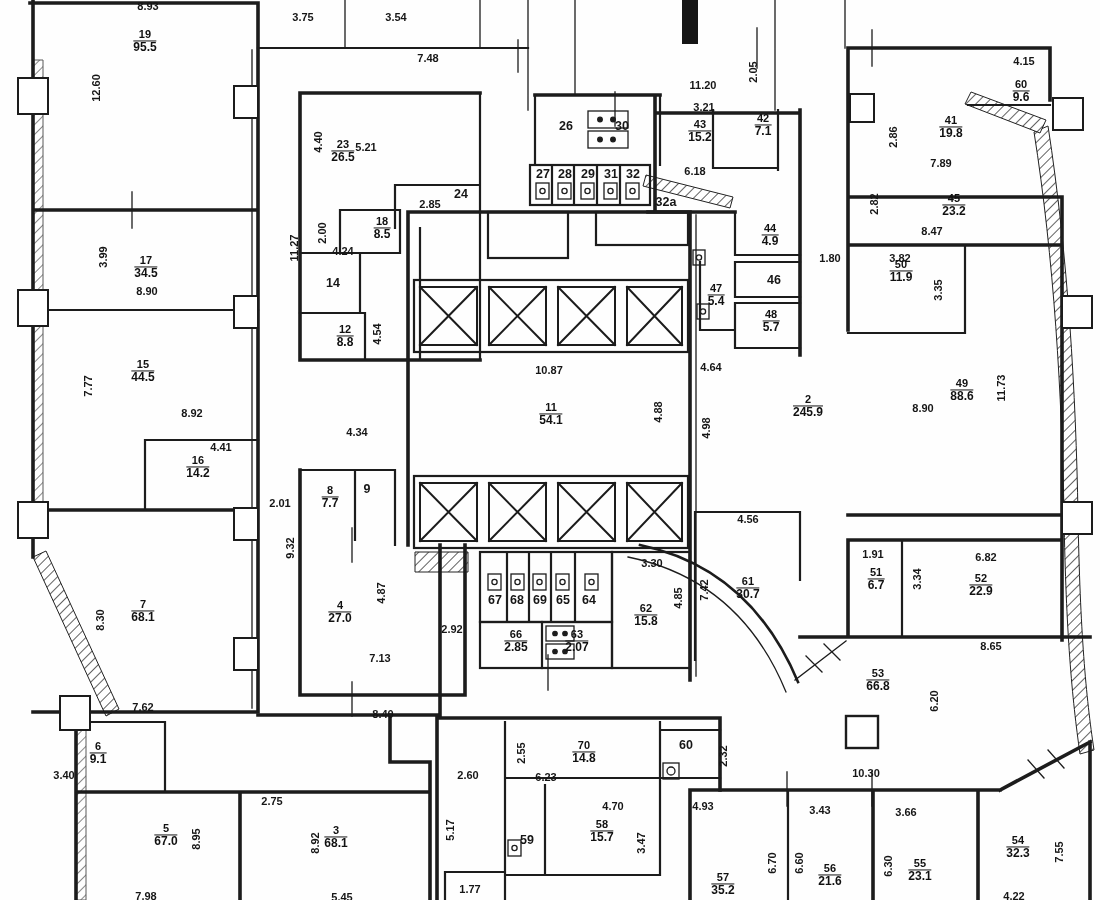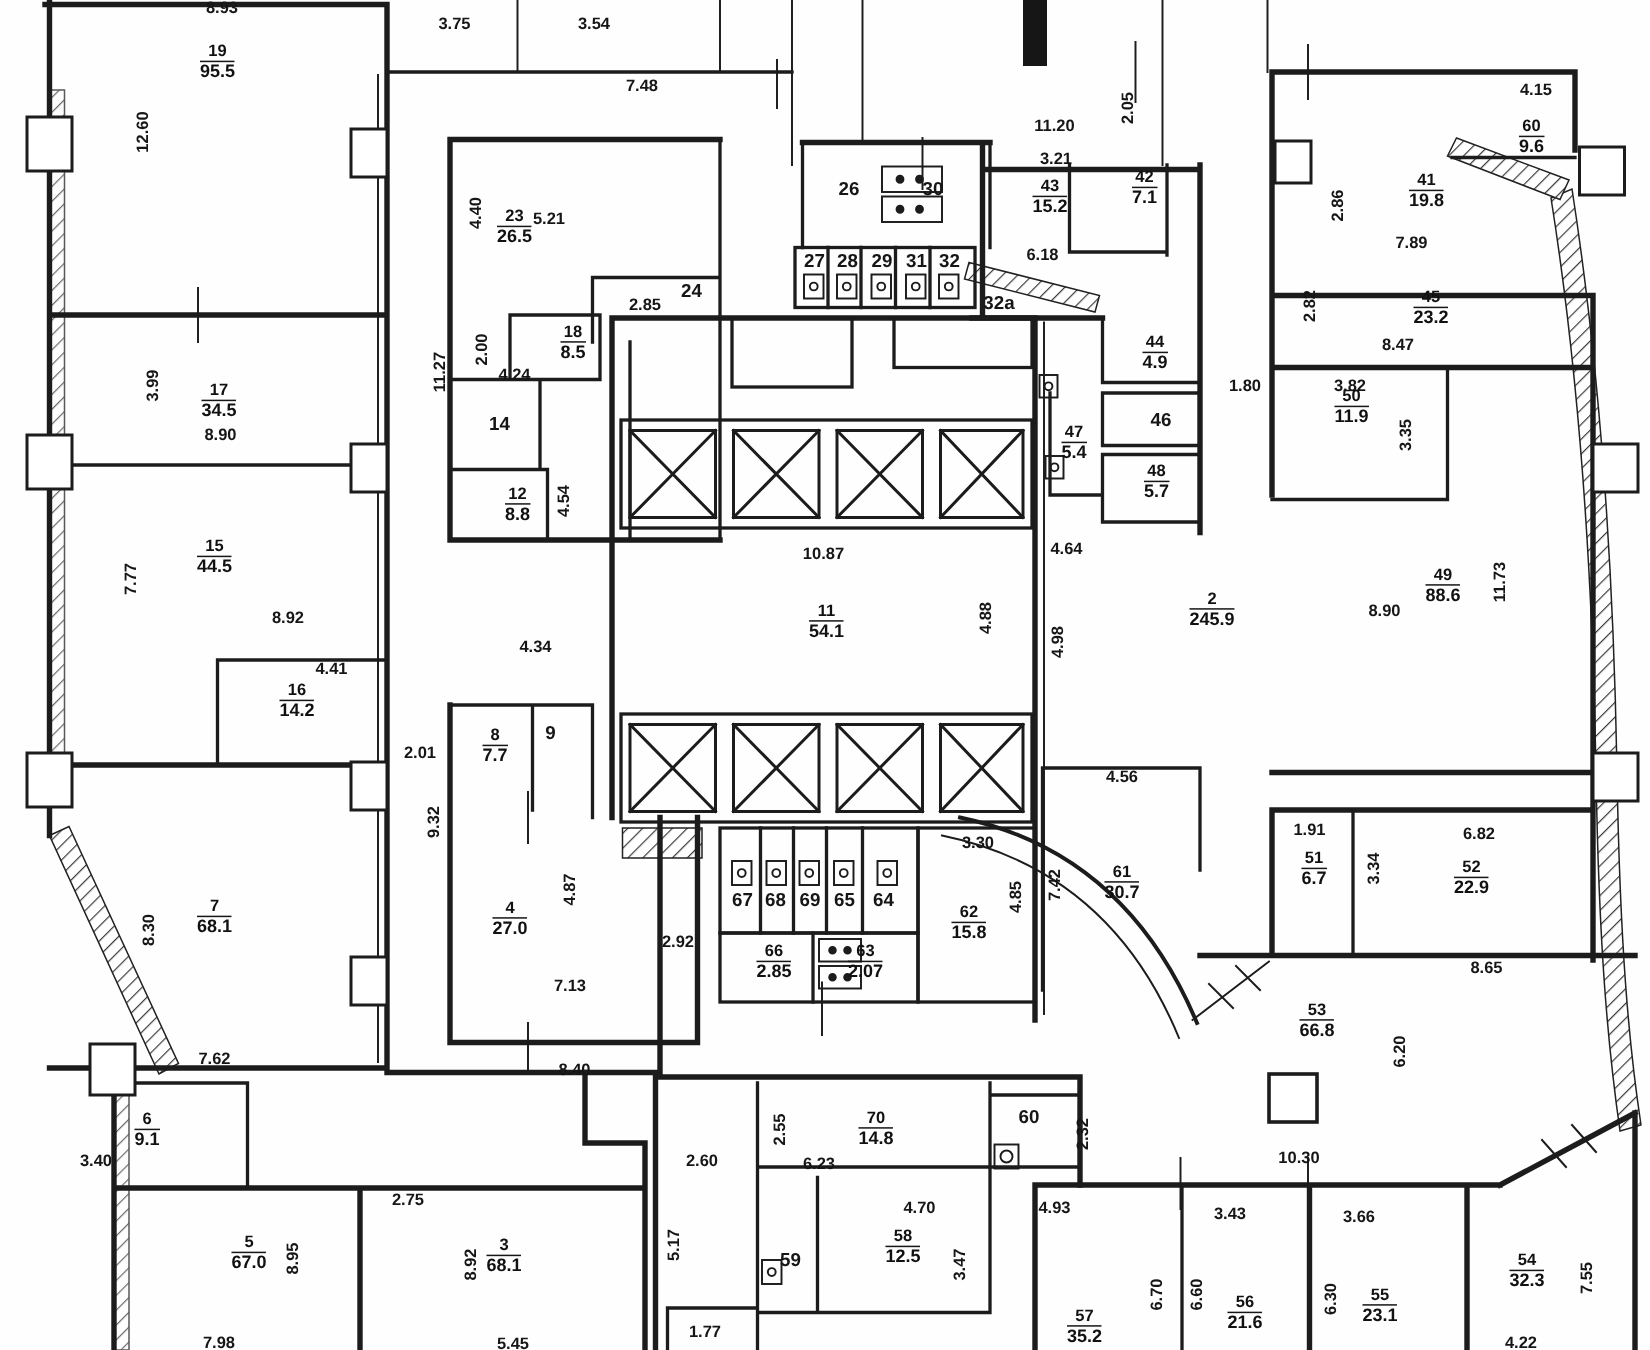--- a/index.html
+++ b/index.html
@@ -391,21 +391,21 @@
       <div class="room" style="left: 878px; top: 681px;">
         <span class="rn">53</span>
         <span class="ra">66.8</span>
       </div>
       <div class="room" style="left: 584px; top: 753px;">
         <span class="rn">70</span>
         <span class="ra">14.8</span>
       </div>
       <div class="room" style="left: 602px; top: 832px;">
         <span class="rn">58</span>
-        <span class="ra">12.5</span>
+        <span class="ra">15.7</span>
       </div>
       <div class="room" style="left: 723px; top: 885px;">
         <span class="rn">57</span>
         <span class="ra">35.2</span>
       </div>
       <div class="room" style="left: 830px; top: 876px;">
         <span class="rn">56</span>
         <span class="ra">21.6</span>
       </div>
       <div class="room" style="left: 920px; top: 871px;">

